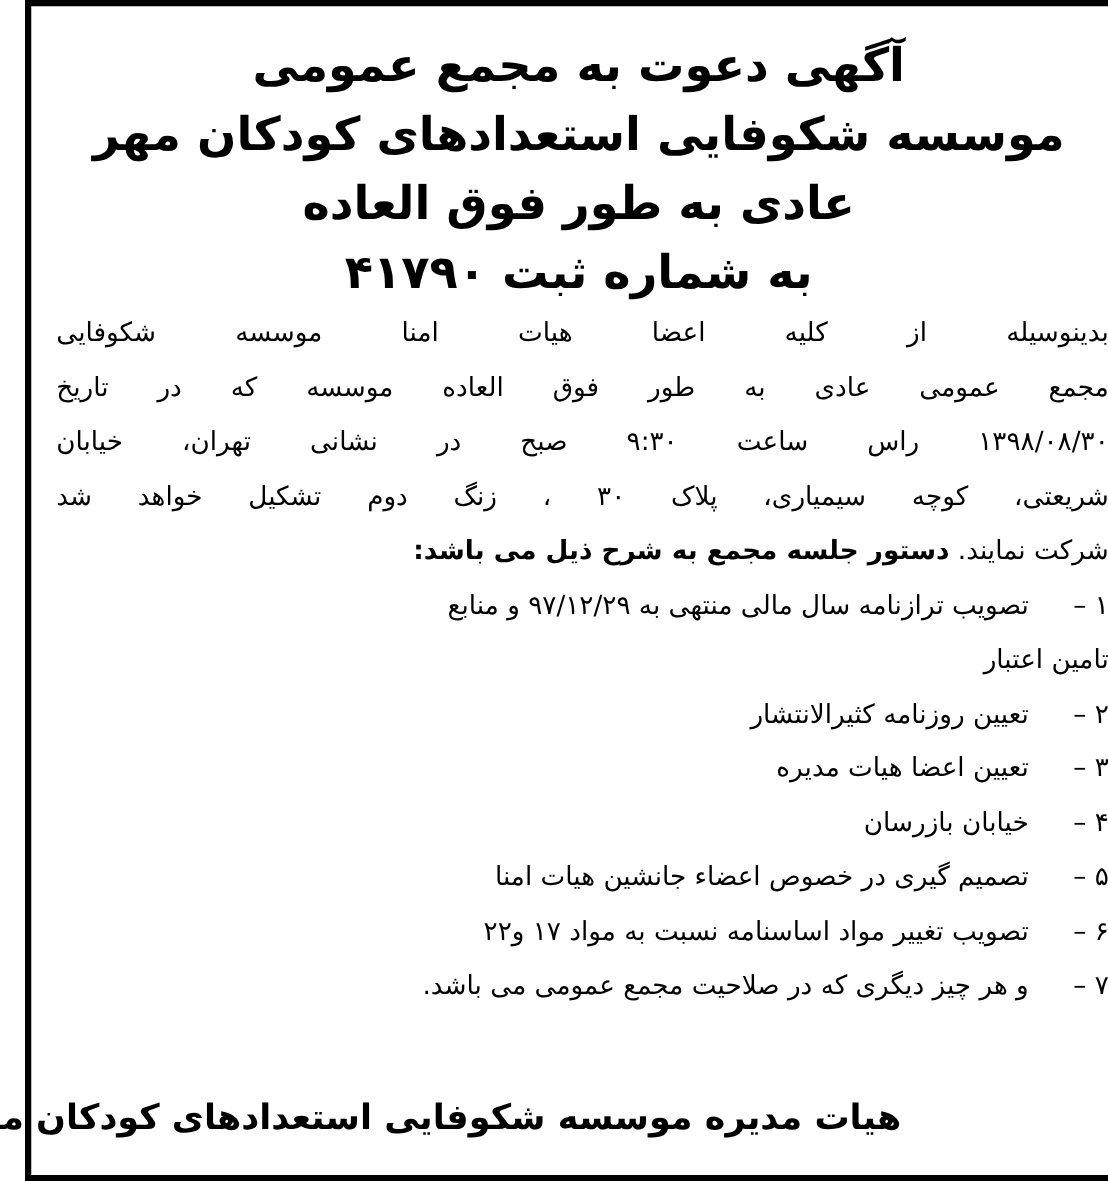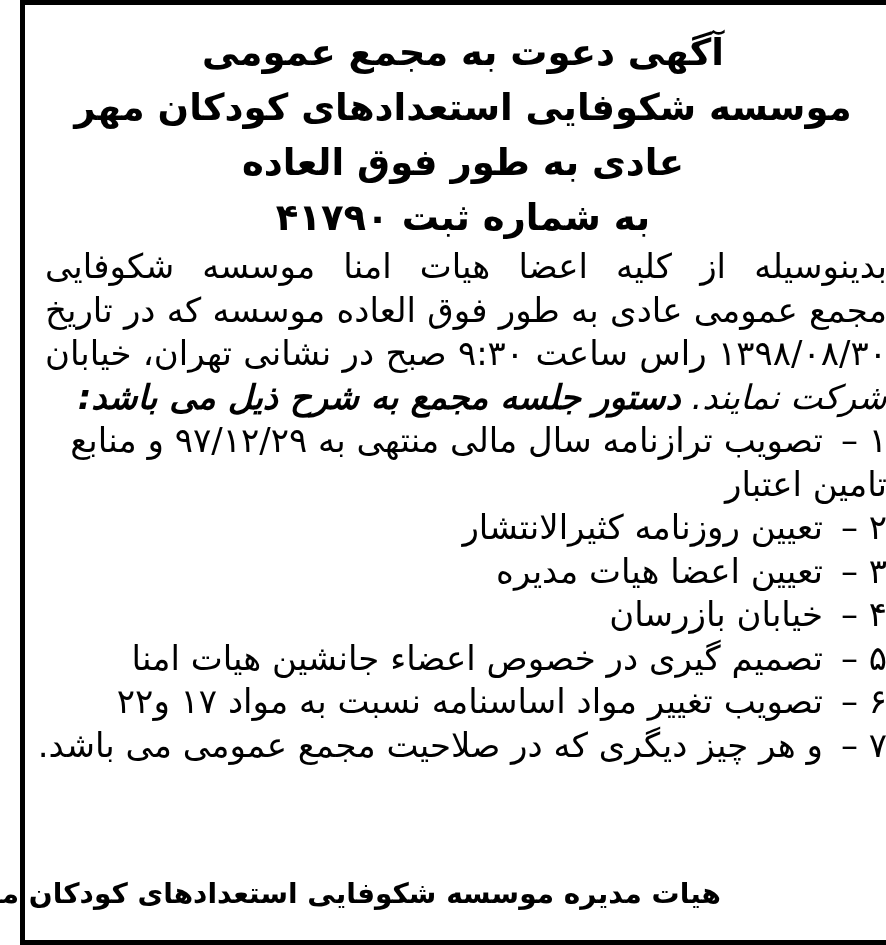--- a/index.html
+++ b/index.html
@@ -18,29 +18,29 @@
     .title-block {
       position: absolute; left: 0; right: 0; top: 20px;
       text-align: center;
       font-weight: bold;
       font-size: 37px;
       line-height: 55px;
     }
     .title-line { display: block; white-space: nowrap; }
     .body-block {
       position: absolute; left: 20px; right: 14px; top: 240px;
-      font-size: 34px;
+      font-size: 21px;
       line-height: 43.5px;
       text-align: justify;
     }
     .para-line {
       display: block; white-space: nowrap;
       text-align: justify; text-align-last: justify;
     }
-    .para-line.last { text-align-last: right; font-style: italic; }
+    .para-line.last { text-align-last: right; }
     .agenda-heading { font-weight: bold; }
     .agenda-list { list-style: none; margin: 0; padding: 0; }
     .agenda-item { display: flex; flex-direction: row; align-items: baseline; white-space: nowrap; }
     .agenda-num { display: inline-block; min-width: 64px; }
     .agenda-text { display: inline-block; }
     .agenda-cont { display: block; padding-right: 0; }
     .signature {
       position: absolute; right: 180px; top: 872px;
       font-weight: bold; font-size: 28px; white-space: nowrap;
     }
@@ -54,20 +54,21 @@
     <span class="title-line">آگهی دعوت به مجمع عمومی</span>
     <span class="title-line">موسسه شکوفایی استعدادهای کودکان مهر</span>
     <span class="title-line">عادی به طور فوق العاده</span>
     <span class="title-line">به شماره ثبت ۴۱۷۹۰</span>
   </div>
 
   <div class="body-block">
     <span class="para-line">بدینوسیله از کلیه اعضا هیات امنا موسسه شکوفایی</span>
     <span class="para-line">مجمع عمومی عادی به طور فوق العاده موسسه که در تاریخ</span>
     <span class="para-line">۱۳۹۸/۰۸/۳۰ راس ساعت ۹:۳۰ صبح در نشانی تهران، خیابان</span>
+    <span class="para-line">شریعتی، کوچه سیمیاری، پلاک ۳۰ ، زنگ دوم تشکیل خواهد شد</span>
     <span class="para-line last"><span>شرکت نمایند.</span> <span class="agenda-heading">دستور جلسه مجمع به شرح ذیل می باشد:</span></span>
 
     <ul class="agenda-list">
       <li>
         <div class="agenda-item">
           <span class="agenda-num">۱ –</span>
           <span class="agenda-text">تصویب ترازنامه سال مالی منتهی به ۹۷/۱۲/۲۹ و منابع</span>
         </div>
         <span class="agenda-cont">تامین اعتبار</span>
       </li>

